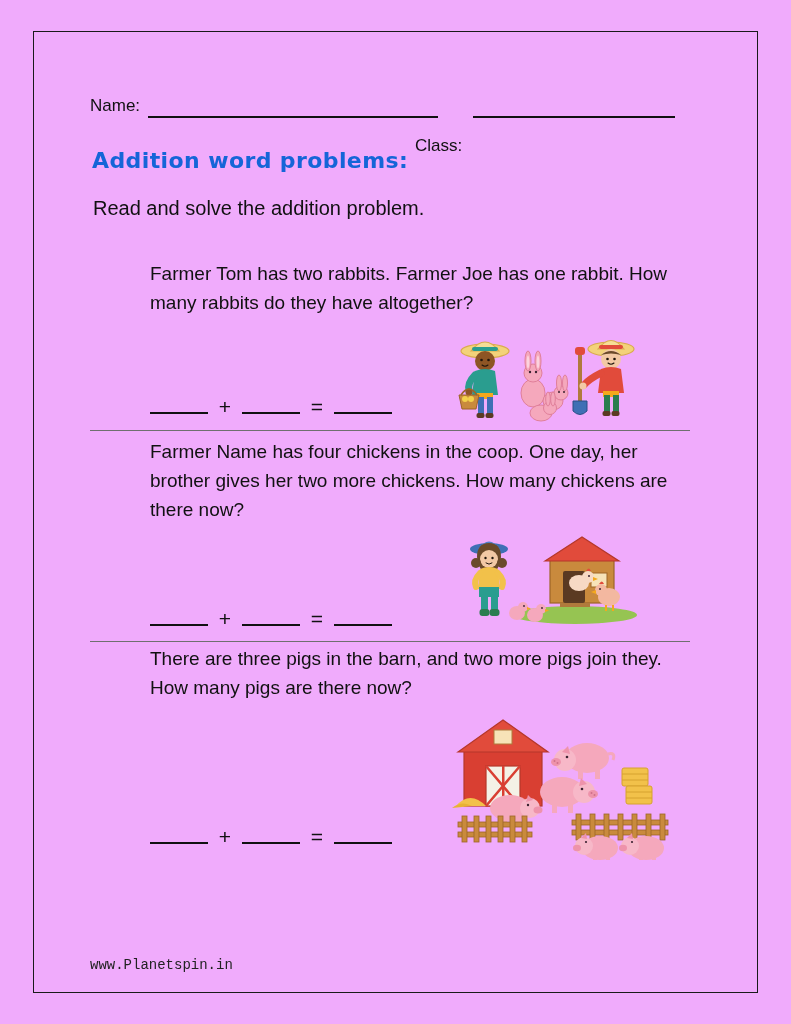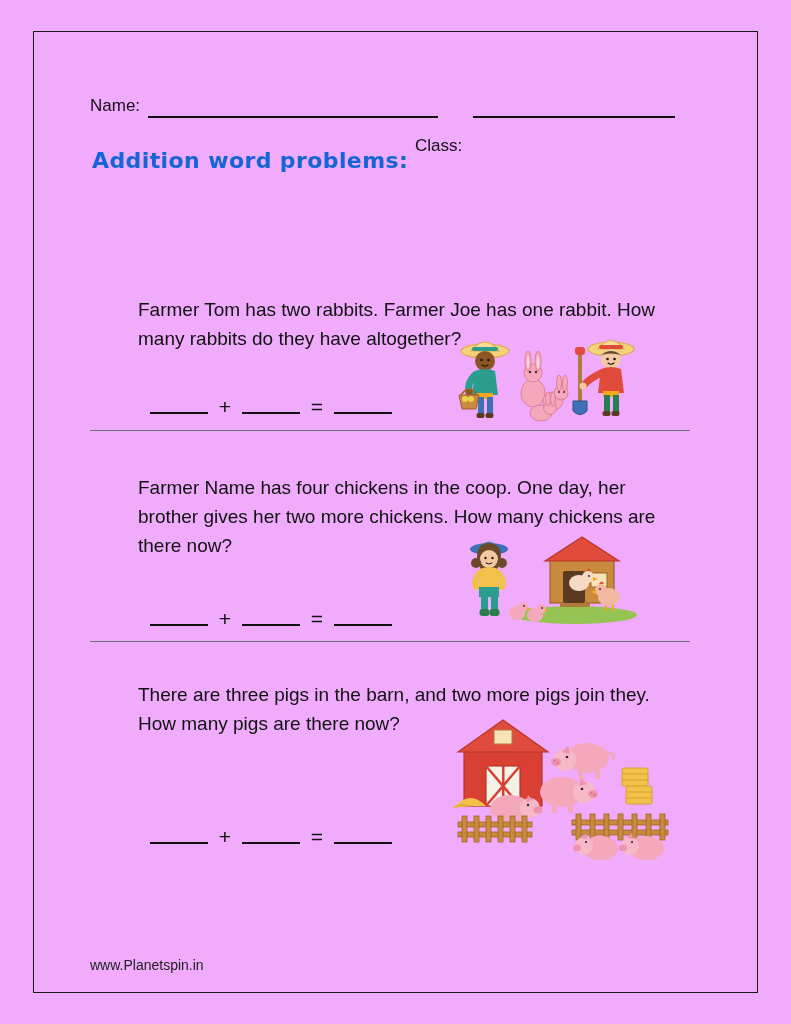--- a/index.html
+++ b/index.html
@@ -82,27 +82,26 @@
     color: #111111;
   }
   
   .problem {
     position: absolute;
     left: 90px;
     width: 600px;
   }
   .problem .qtext {
     position: absolute;
-    left: 48px;
+    left: 60px;
     top: 0;
     width: 520px;
     font-size: 19px;
     line-height: 29px;
     color: #111111;
-    margin-top: 36px;
   }
   .divider {
     position: absolute;
     left: 90px;
     width: 600px;
     border-top: 1px solid #6f6f6f;
   }
   
   .blanks {
     position: absolute;
@@ -122,20 +121,21 @@
     width: 34px;
     text-align: center;
   }
   
   .footer {
     position: absolute;
     left: 90px;
     top: 957px;
     font-size: 14px;
     color: #222222;
+    font-family: Liberation Mono, monospace;
   }
   
   .art {
     position: absolute;
   }
   .art svg { display: block; }
 </style>
 </head>
 <body>
 
@@ -144,20 +144,21 @@
   <div class="sheet-border"></div>
 
   <div class="idrow">
     <span class="name-label">Name:</span>
     <span class="name-line"></span>
     <span class="class-label">Class:</span>
     <span class="class-line"></span>
   </div>
 
   <div class="title">Addition word problems:</div>
+  <div class="subtitle">Read and solve the addition problem.</div>
 
   <div class="problem" style="top:259px;">
     <div class="qtext">Farmer Tom has two rabbits. Farmer Joe has one rabbit. How many rabbits do they have altogether?</div>
   </div>
 
   <div class="art" style="left:445px; top:325px;">
     <svg width="205" height="100" viewBox="0 0 205 100">
 
       <g>
 

